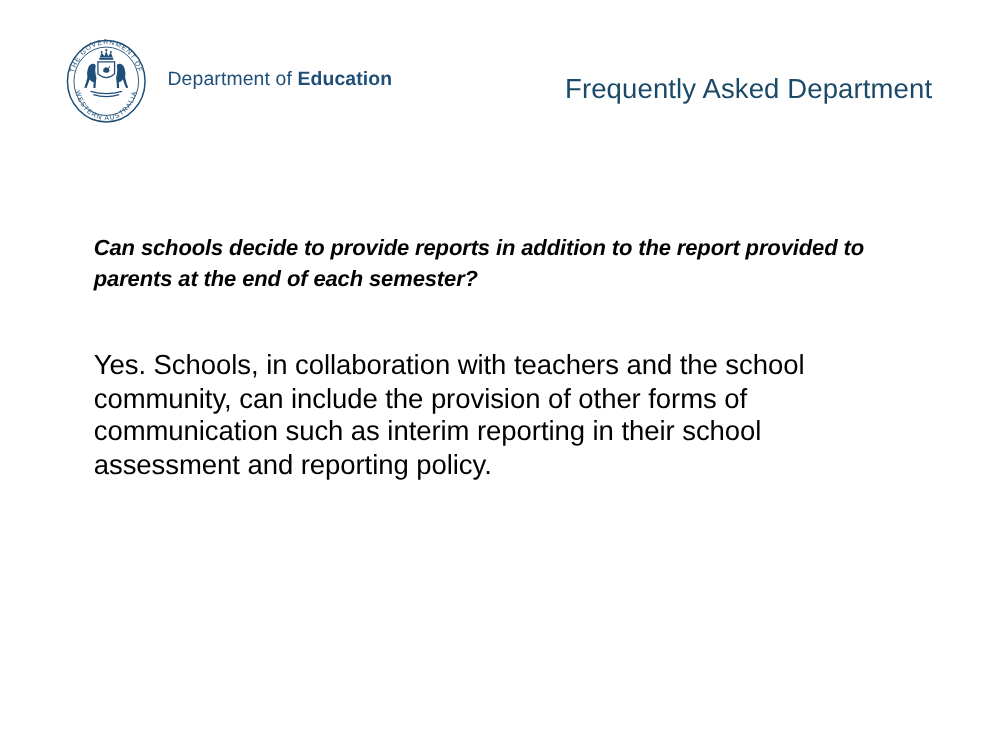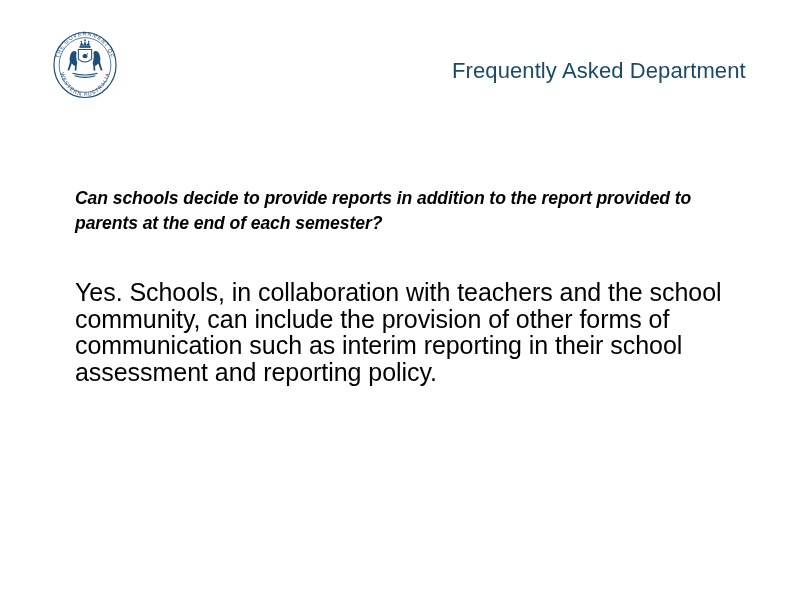--- a/index.html
+++ b/index.html
@@ -84,21 +84,21 @@
     color: #000000;
     line-height: 25px;
     letter-spacing: -0.1px;
     margin: 0;
     max-width: 648px;
   }
 
   .faq-answer {
     margin: 0;
     margin-top: 43px;
-    font-size: 25px;
+    font-size: 22px;
     font-weight: 400;
     font-style: normal;
     color: #000000;
     line-height: 26.5px;
     letter-spacing: -0.05px;
     max-width: 650px;
   }
 </style>
 </head>
 <body>
@@ -143,20 +143,23 @@
           <path d="M35,27 Q31,28 30,33 Q28.6,37 29.6,42 L28,48 L26.2,53 L28.6,53.4 L30.4,48.6 L32,44 Q34,46.6 36.4,47.2 L36,53.4 L38.4,53.4 L38.8,46.6 Q40.2,43 38.6,39 Q37.6,33 38.6,29 Q38,26.6 35,27 Z"></path>
           <path d="M65,27 Q69,28 70,33 Q71.4,37 70.4,42 L72,48 L73.8,53 L71.4,53.4 L69.6,48.6 L68,44 Q66,46.6 63.6,47.2 L64,53.4 L61.6,53.4 L61.2,46.6 Q59.8,43 61.4,39 Q62.4,33 61.4,29 Q62,26.6 65,27 Z"></path>
         </g>
 
         <g fill="none" stroke="#1F4E79" stroke-width="1.4">
           <path d="M33,57 Q50,62 67,57"></path>
           <path d="M36,60.5 Q50,65 64,60.5"></path>
         </g>
       </svg>
 
+      <div class="brand-wordmark">
+        <span class="wm-light">Department of</span><span>&nbsp;</span><span class="wm-bold">Education</span>
+      </div>
     </div>
 
     <div class="slide-title">Frequently Asked Department</div>
   </div>
 
   <div class="content">
     <p class="faq-question">Can schools decide to provide reports in addition to the report provided to parents at the end of each semester?</p>
     <p class="faq-answer">Yes.  Schools, in collaboration with teachers and the school community, can include the provision of other forms of communication such as interim reporting in their school assessment and reporting policy.</p>
   </div>
 

